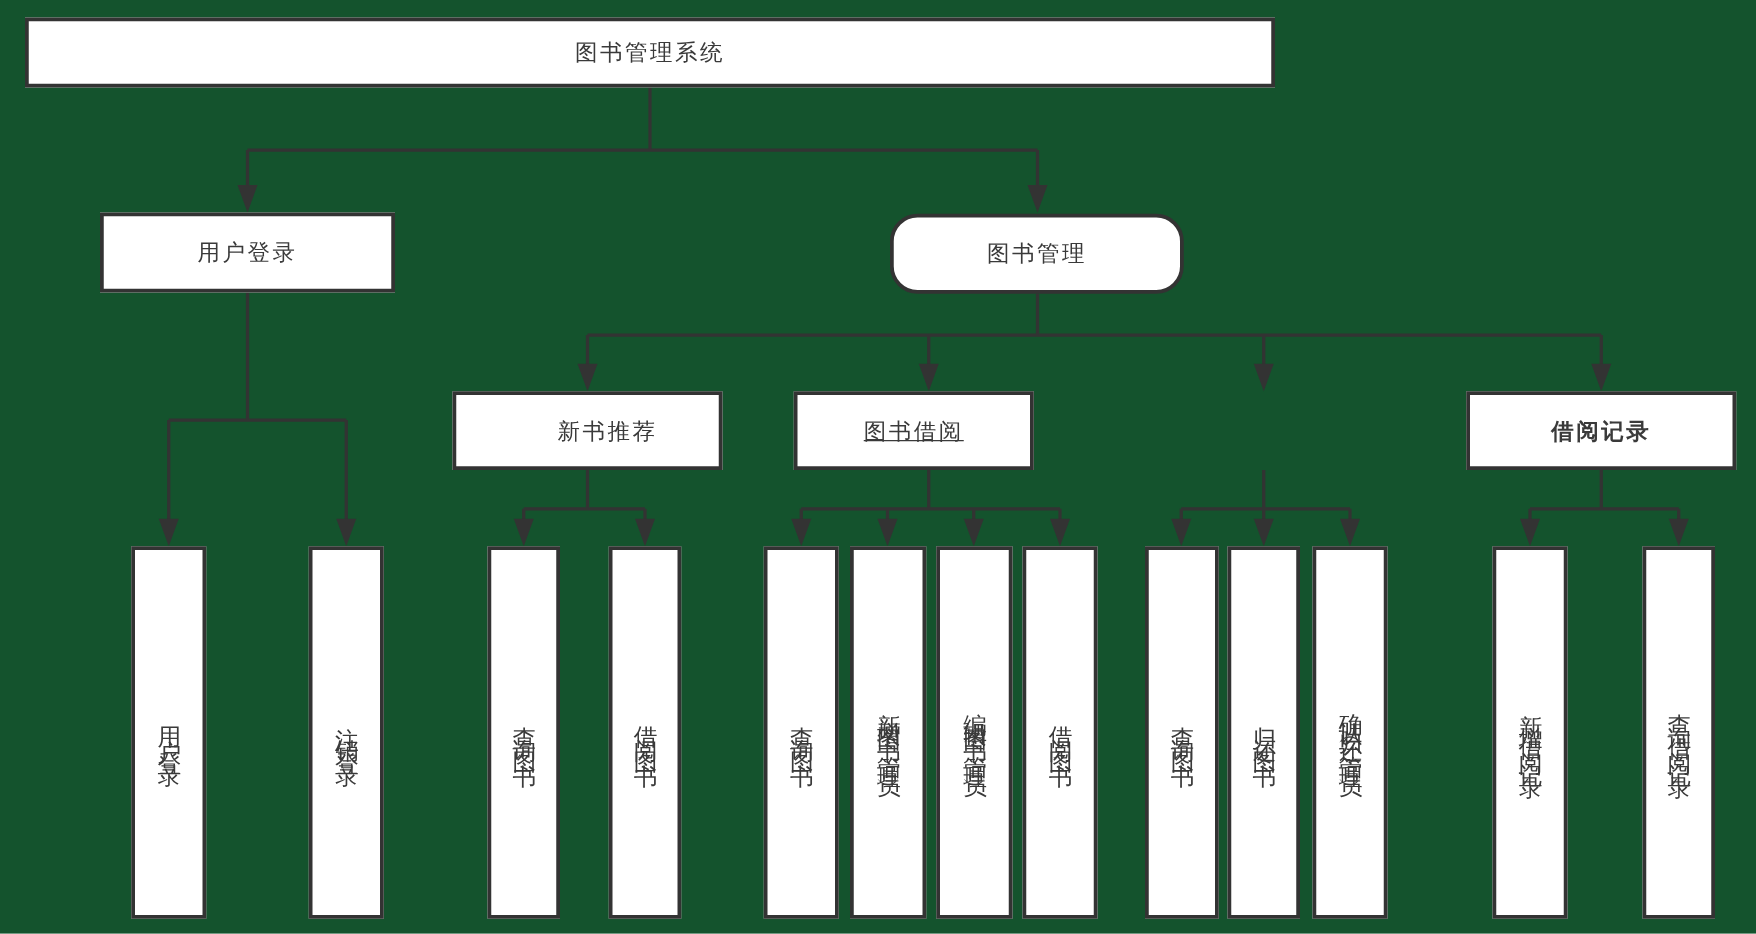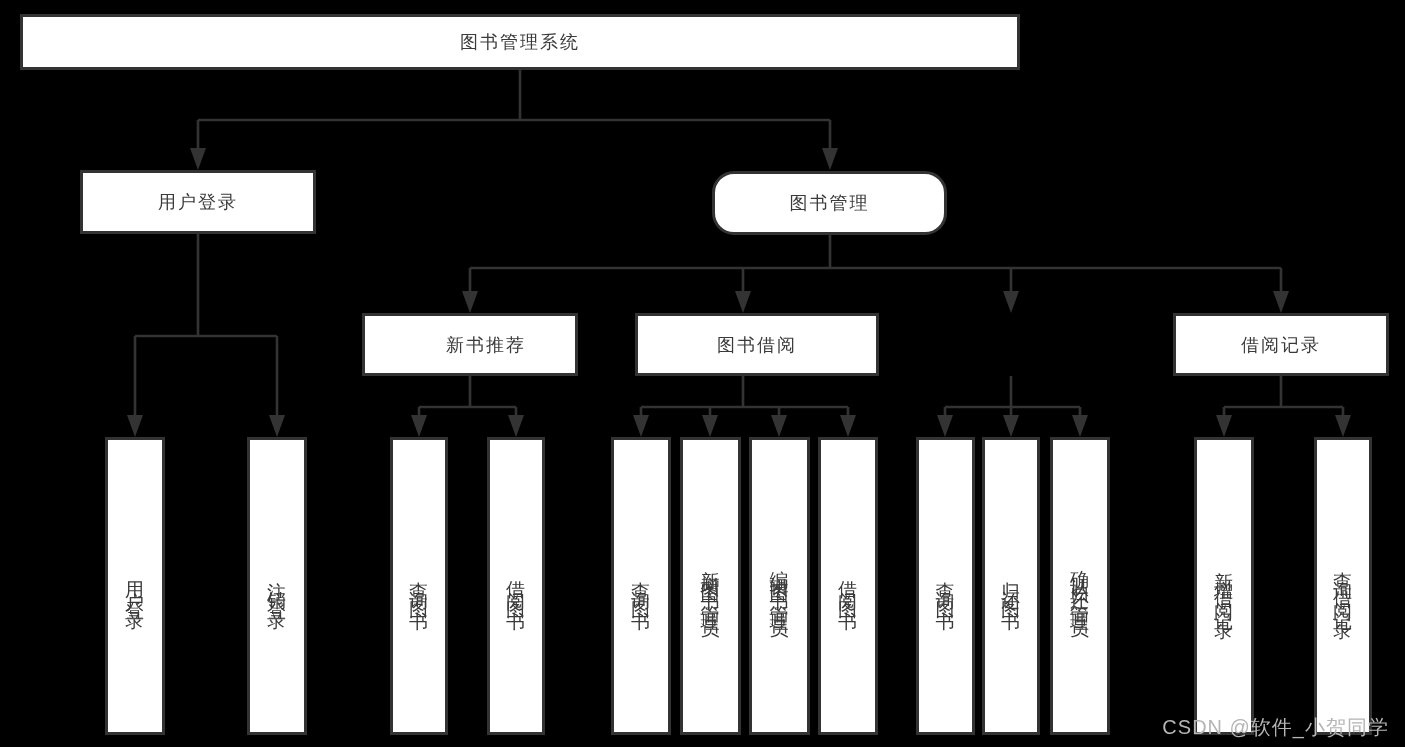--- a/index.html
+++ b/index.html
@@ -5,21 +5,21 @@
   html, body {
     margin: 0;
     padding: 0;
     background: #ffffff;
     font-family: "Liberation Sans", "DejaVu Sans", sans-serif;
   }
   #stage {
     position: relative;
     width: 1405px;
     height: 747px;
-    background: #000000;
+    background: #14532d;
     overflow: hidden;
   }
   #connectors {
     position: absolute;
     left: 0; top: 0;
     width: 1405px;
     height: 747px;
   }
   .box {
     position: absolute;
@@ -105,35 +105,34 @@
       <polygon points="1335,415 1351,415 1343,437"></polygon>
     </g>
   </svg>
 
   <div class="box h-box" style="left:20px; top:14px; width:1000px; height:56px;">图书管理系统</div>
 
   <div class="box h-box" style="left:80px; top:170px; width:236px; height:64px;">用户登录</div>
   <div class="box h-box" style="left:712px; top:171px; width:235px; height:64px;border-radius:22px;">图书管理</div>
 
   <div class="box h-box" style="left:362px; top:313px; width:216px; height:63px;padding-left:32px;">新书推荐</div>
-  <div class="box h-box" style="left:635px; top:313px; width:244px; height:63px;">图书借阅</div>
-  <div class="box h-box" style="left:1173px; top:313px; width:216px; height:63px;">借阅记录</div>
+  <div class="box h-box" style="left:635px; top:313px; width:192px; height:63px;text-decoration:underline;">图书借阅</div>
+  <div class="box h-box" style="left:1173px; top:313px; width:216px; height:63px;font-weight:bold;">借阅记录</div>
 
   <div class="box v-box" style="left:105px; top:437px; width:60px; height:298px;">用户登录</div>
   <div class="box v-box" style="left:247px; top:437px; width:60px; height:298px;">注销登录</div>
 
   <div class="box v-box" style="left:390px; top:437px; width:58px; height:298px;">查询图书</div>
   <div class="box v-box" style="left:487px; top:437px; width:58px; height:298px;">借阅图书</div>
 
   <div class="box v-box" style="left:611px; top:437px; width:60px; height:298px;">查询图书</div>
   <div class="box v-box long" style="left:680px; top:437px; width:61px; height:298px;">新增图书（管理员）</div>
   <div class="box v-box long" style="left:749px; top:437px; width:61px; height:298px;">编辑图书（管理员）</div>
   <div class="box v-box" style="left:818px; top:437px; width:60px; height:298px;">借阅图书</div>
 
   <div class="box v-box" style="left:916px; top:437px; width:59px; height:298px;">查询图书</div>
   <div class="box v-box" style="left:982px; top:437px; width:58px; height:298px;">归还图书</div>
   <div class="box v-box long" style="left:1050px; top:437px; width:60px; height:298px;">确认归还（管理员）</div>
 
   <div class="box v-box" style="left:1194px; top:437px; width:60px; height:298px;">新增借阅记录</div>
   <div class="box v-box" style="left:1314px; top:437px; width:58px; height:298px;">查询借阅记录</div>
 
-  <div id="watermark">CSDN @软件_小贺同学</div>
 </div>
 
 </body></html>

